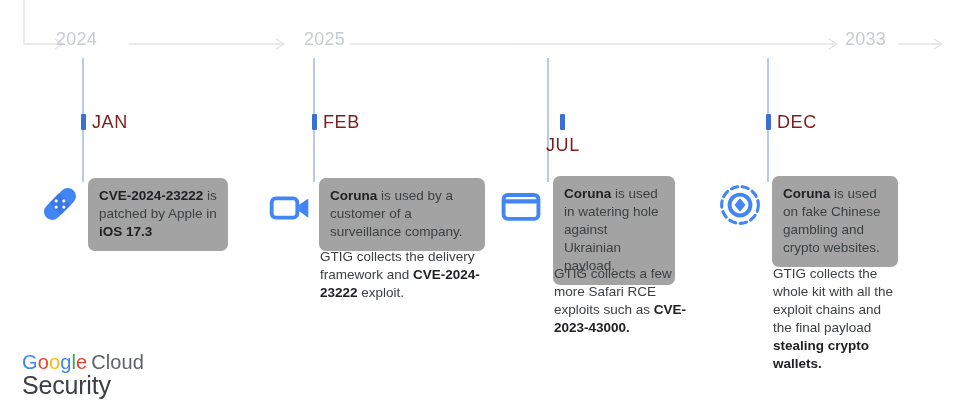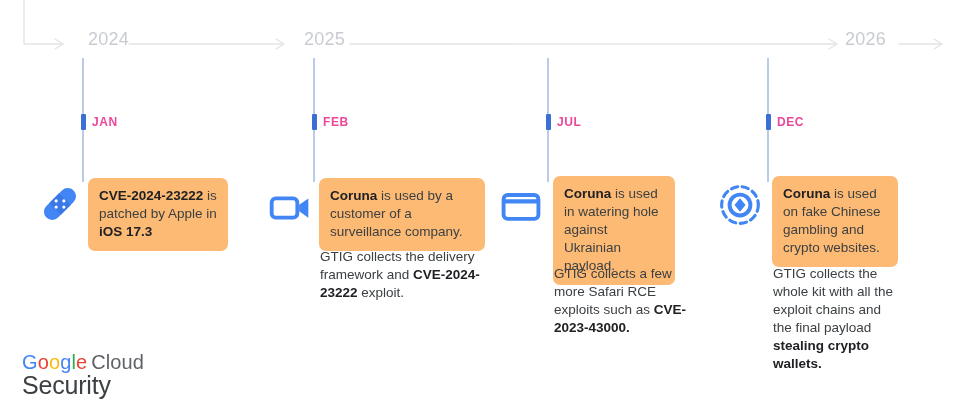--- a/index.html
+++ b/index.html
@@ -53,37 +53,37 @@
     height: 16px;
   }
   .month-tick {
     width: 5px;
     height: 16px;
     background: #3b6fd4;
     border-radius: 1px;
     flex: none;
   }
   .month-label {
-    font-size: 12px;
-    font-weight: 700;
-    color: #ec4899;
+    font-size: 18px;
+    font-weight: 400;
+    color: #7f1d1d;
     letter-spacing: 0.6px;
     line-height: 1;
   }
 
   .icon {
     position: absolute;
     width: 44px;
     height: 44px;
   }
   .icon svg { display: block; width: 100%; height: 100%; }
 
   .card {
     position: absolute;
-    background: #fdba74;
+    background: #a3a3a3;
     border-radius: 7px;
     padding: 9px 11px 10px 11px;
     box-sizing: border-box;
     font-size: 13.5px;
     line-height: 1.33;
     color: #3c4043;
   }
   .card b { color: #202124; font-weight: 700; }
 
   .note {
@@ -134,23 +134,23 @@
       <path d="M129,44 L283,44"></path>
       <path d="M276,39 L284,44 L276,49"></path>
 
       <path d="M350,44 L836,44"></path>
       <path d="M829,39 L837,44 L829,49"></path>
 
       <path d="M899,44 L941,44"></path>
       <path d="M934,39 L942,44 L934,49"></path>
     </g>
   </svg>
-  <div class="axis-year" style="left:88px;">2024</div>
+  <div class="axis-year" style="left:56px;">2024</div>
   <div class="axis-year" style="left:304px;">2025</div>
-  <div class="axis-year" style="left:845px;">2026</div>
+  <div class="axis-year" style="left:845px;">2033</div>
 </div>
 
 <div class="col">
   <div class="vline" style="left:82px; height:124px;"></div>
 
   <div class="month" style="left:81px; top:114px;">
     <span class="month-tick"></span>
     <span class="month-label">JAN</span>
   </div>
 
@@ -194,21 +194,21 @@
   </div>
 
   <div class="note" style="left:320px; top:248px; width:160px;">
     <span><span>GTIG collects the delivery framework and </span><b>CVE-2024-23222</b><span> exploit.</span></span>
   </div>
 </div>
 
 <div class="col">
   <div class="vline" style="left:547px; height:124px;"></div>
 
-  <div class="month" style="left:546px; top:114px;">
+  <div class="month" style="left:546px; top:114px;flex-direction:column;">
     <span class="month-tick"></span>
     <span class="month-label">JUL</span>
   </div>
 
   <div class="icon" style="left:499px; top:184px;">
     <svg viewBox="0 0 48 48">
       <rect x="5" y="12" width="38" height="26" rx="4.5" fill="none" stroke="#4285f4" stroke-width="4.2"></rect>
       <path d="M7 19 H41" stroke="#4285f4" stroke-width="4.6" stroke-linecap="round"></path>
     </svg>
   </div>

